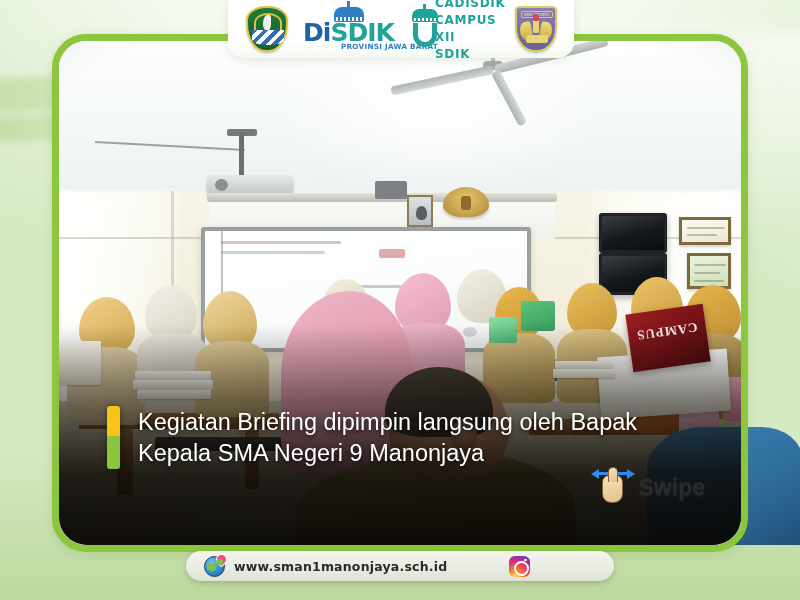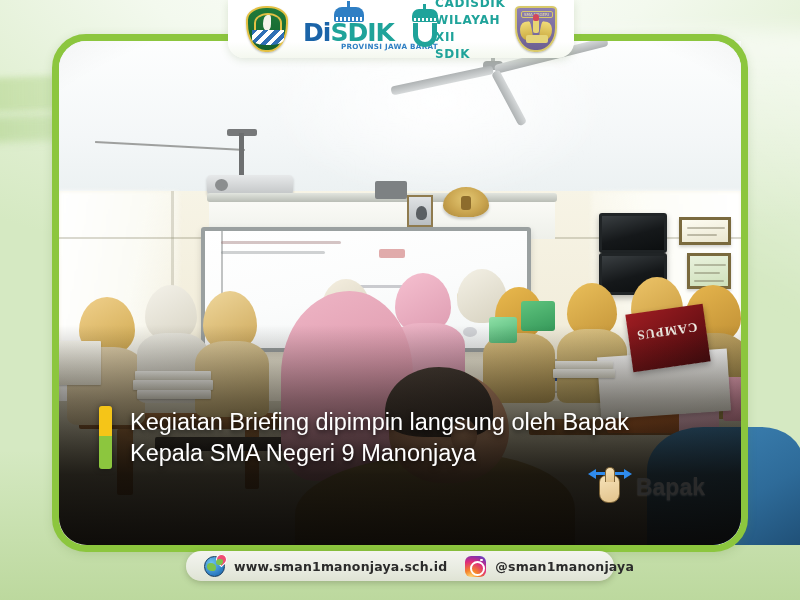--- a/index.html
+++ b/index.html
@@ -273,21 +273,21 @@
     position:absolute; left:0; bottom:0; width:100%; height:220px;
     background:linear-gradient(180deg,rgba(8,6,4,0) 0%,rgba(12,9,6,.48) 34%,rgba(10,8,5,.86) 68%,rgba(8,6,4,.95) 100%);
   }
   .overlay-vignette{
     position:absolute; inset:0;
     background:radial-gradient(ellipse 120% 88% at 50% 38%,rgba(0,0,0,0) 52%,rgba(0,0,0,.22) 100%);
   }
 
   
   .caption-wrap{
-    position:absolute; left:40px; bottom:76px; display:flex; align-items:stretch; gap:18px;
+    position:absolute; left:48px; bottom:76px; display:flex; align-items:stretch; gap:18px;
   }
   .accent-bar{
     width:13px; border-radius:3px;
     background:linear-gradient(180deg,#f5c518 0%,#f5c518 48%,#8cc63e 48%,#8cc63e 100%);
     box-shadow:0 0 6px rgba(0,0,0,.4);
   }
   .caption-text{
     color:#ffffff; font-size:23.5px; line-height:1.32; font-weight:400;
     text-shadow:0 2px 5px rgba(0,0,0,.75); max-width:570px; padding-top:1px;
   }
@@ -638,21 +638,21 @@
 
     <div class="swipe">
       <div class="swipe-ico">
         <div class="swipe-bar"></div>
         <div class="swipe-arrows">
           <span class="arw arw-l"></span>
           <span class="arw arw-r"></span>
         </div>
         <div class="hand"></div>
       </div>
-      <div class="swipe-label">Bapak</div>
+      <div class="swipe-label">Swipe</div>
     </div>
 
   </div>
 </div>
 
 <div class="header-pill">
 
   <div class="logo-jabar">
     <div class="lj-arc"></div>
     <div class="lj-kujang"></div>
@@ -665,21 +665,21 @@
     <div class="dd-sub">PROVINSI JAWA BARAT</div>
   </div>
 
   <div class="logo-cadisdik">
     <div class="cd-mark">
       <div class="cd-top"></div>
       <div class="cd-u"></div>
     </div>
     <div class="cd-text">
       <div>CADISDIK</div>
-      <div>WILAYAH XII</div>
+      <div>CAMPUS XII</div>
       <div>SDIK</div>
     </div>
   </div>
 
   <div class="logo-school">
     <div class="ls-top">SMA NEGERI</div>
     <div class="ls-wing ls-wl"></div>
     <div class="ls-wing ls-wr"></div>
     <div class="ls-torch"></div>
     <div class="ls-base"></div>
@@ -687,14 +687,13 @@
 
 </div>
 
 <div class="footer-pill">
   <div class="globe-icon">
       <span class="globe-pin"></span>
     </div>
   <div class="foot-text">www.sman1manonjaya.sch.id</div>
   <div class="foot-gap"></div>
   <div class="ig-icon"></div>
-  <div class="foot-text">@sman1manonjaya</div>
 </div>
 
 </body></html>

